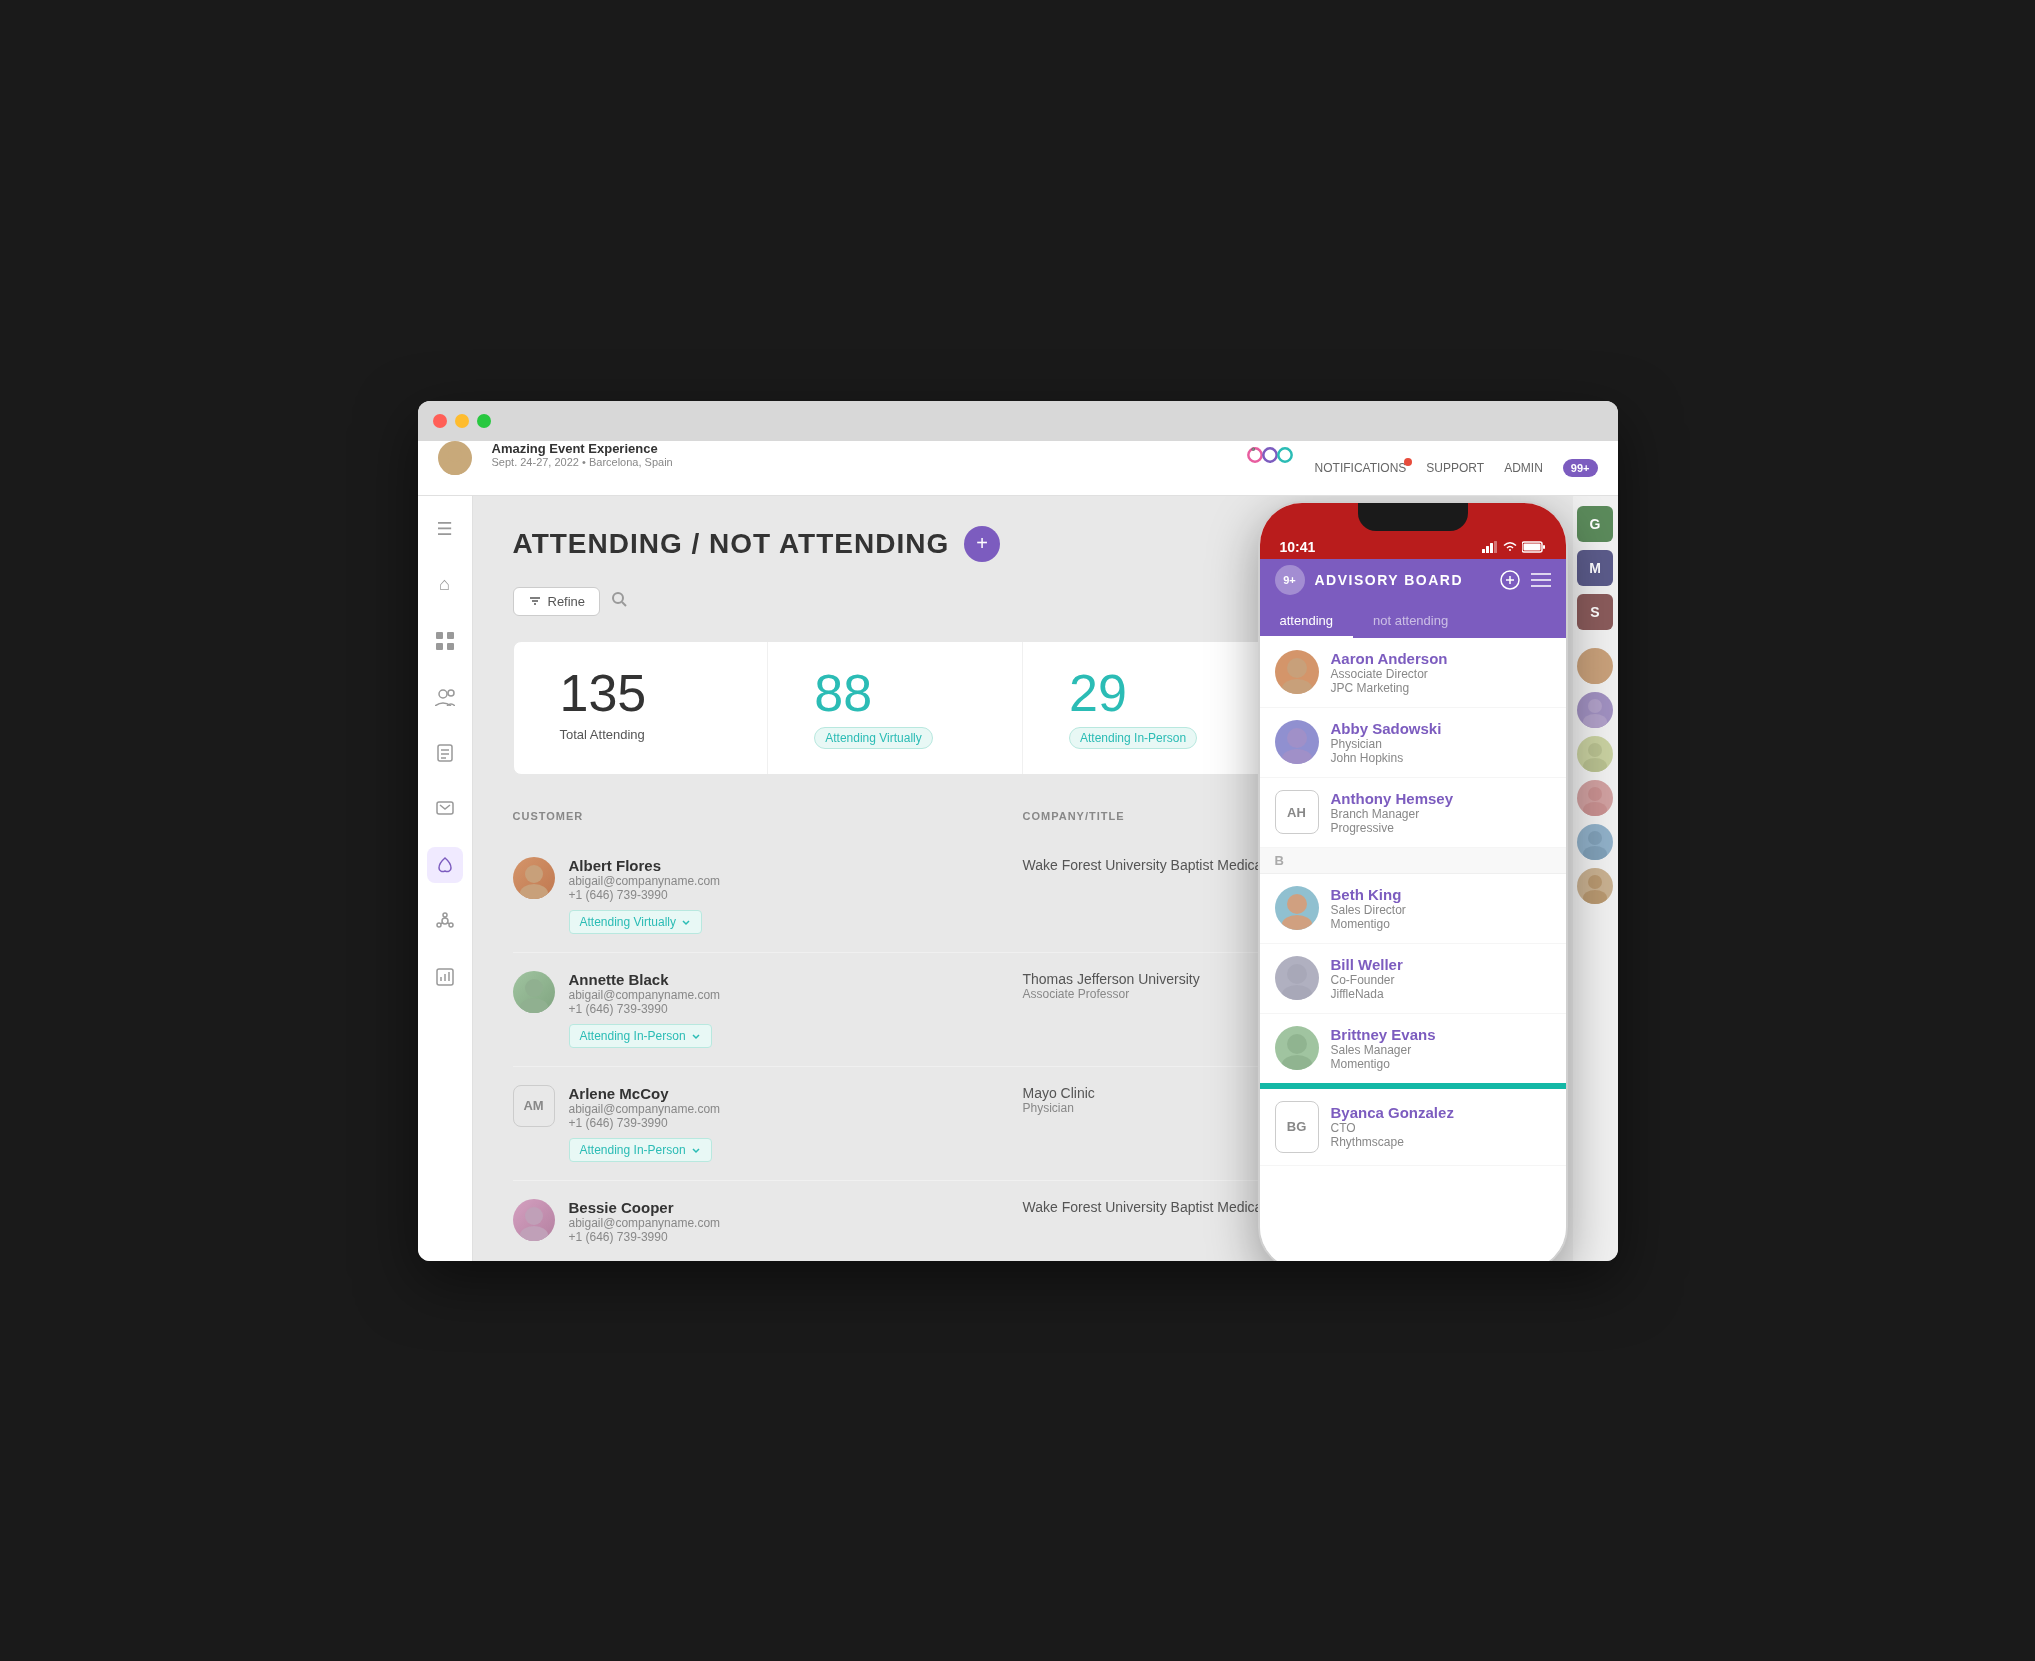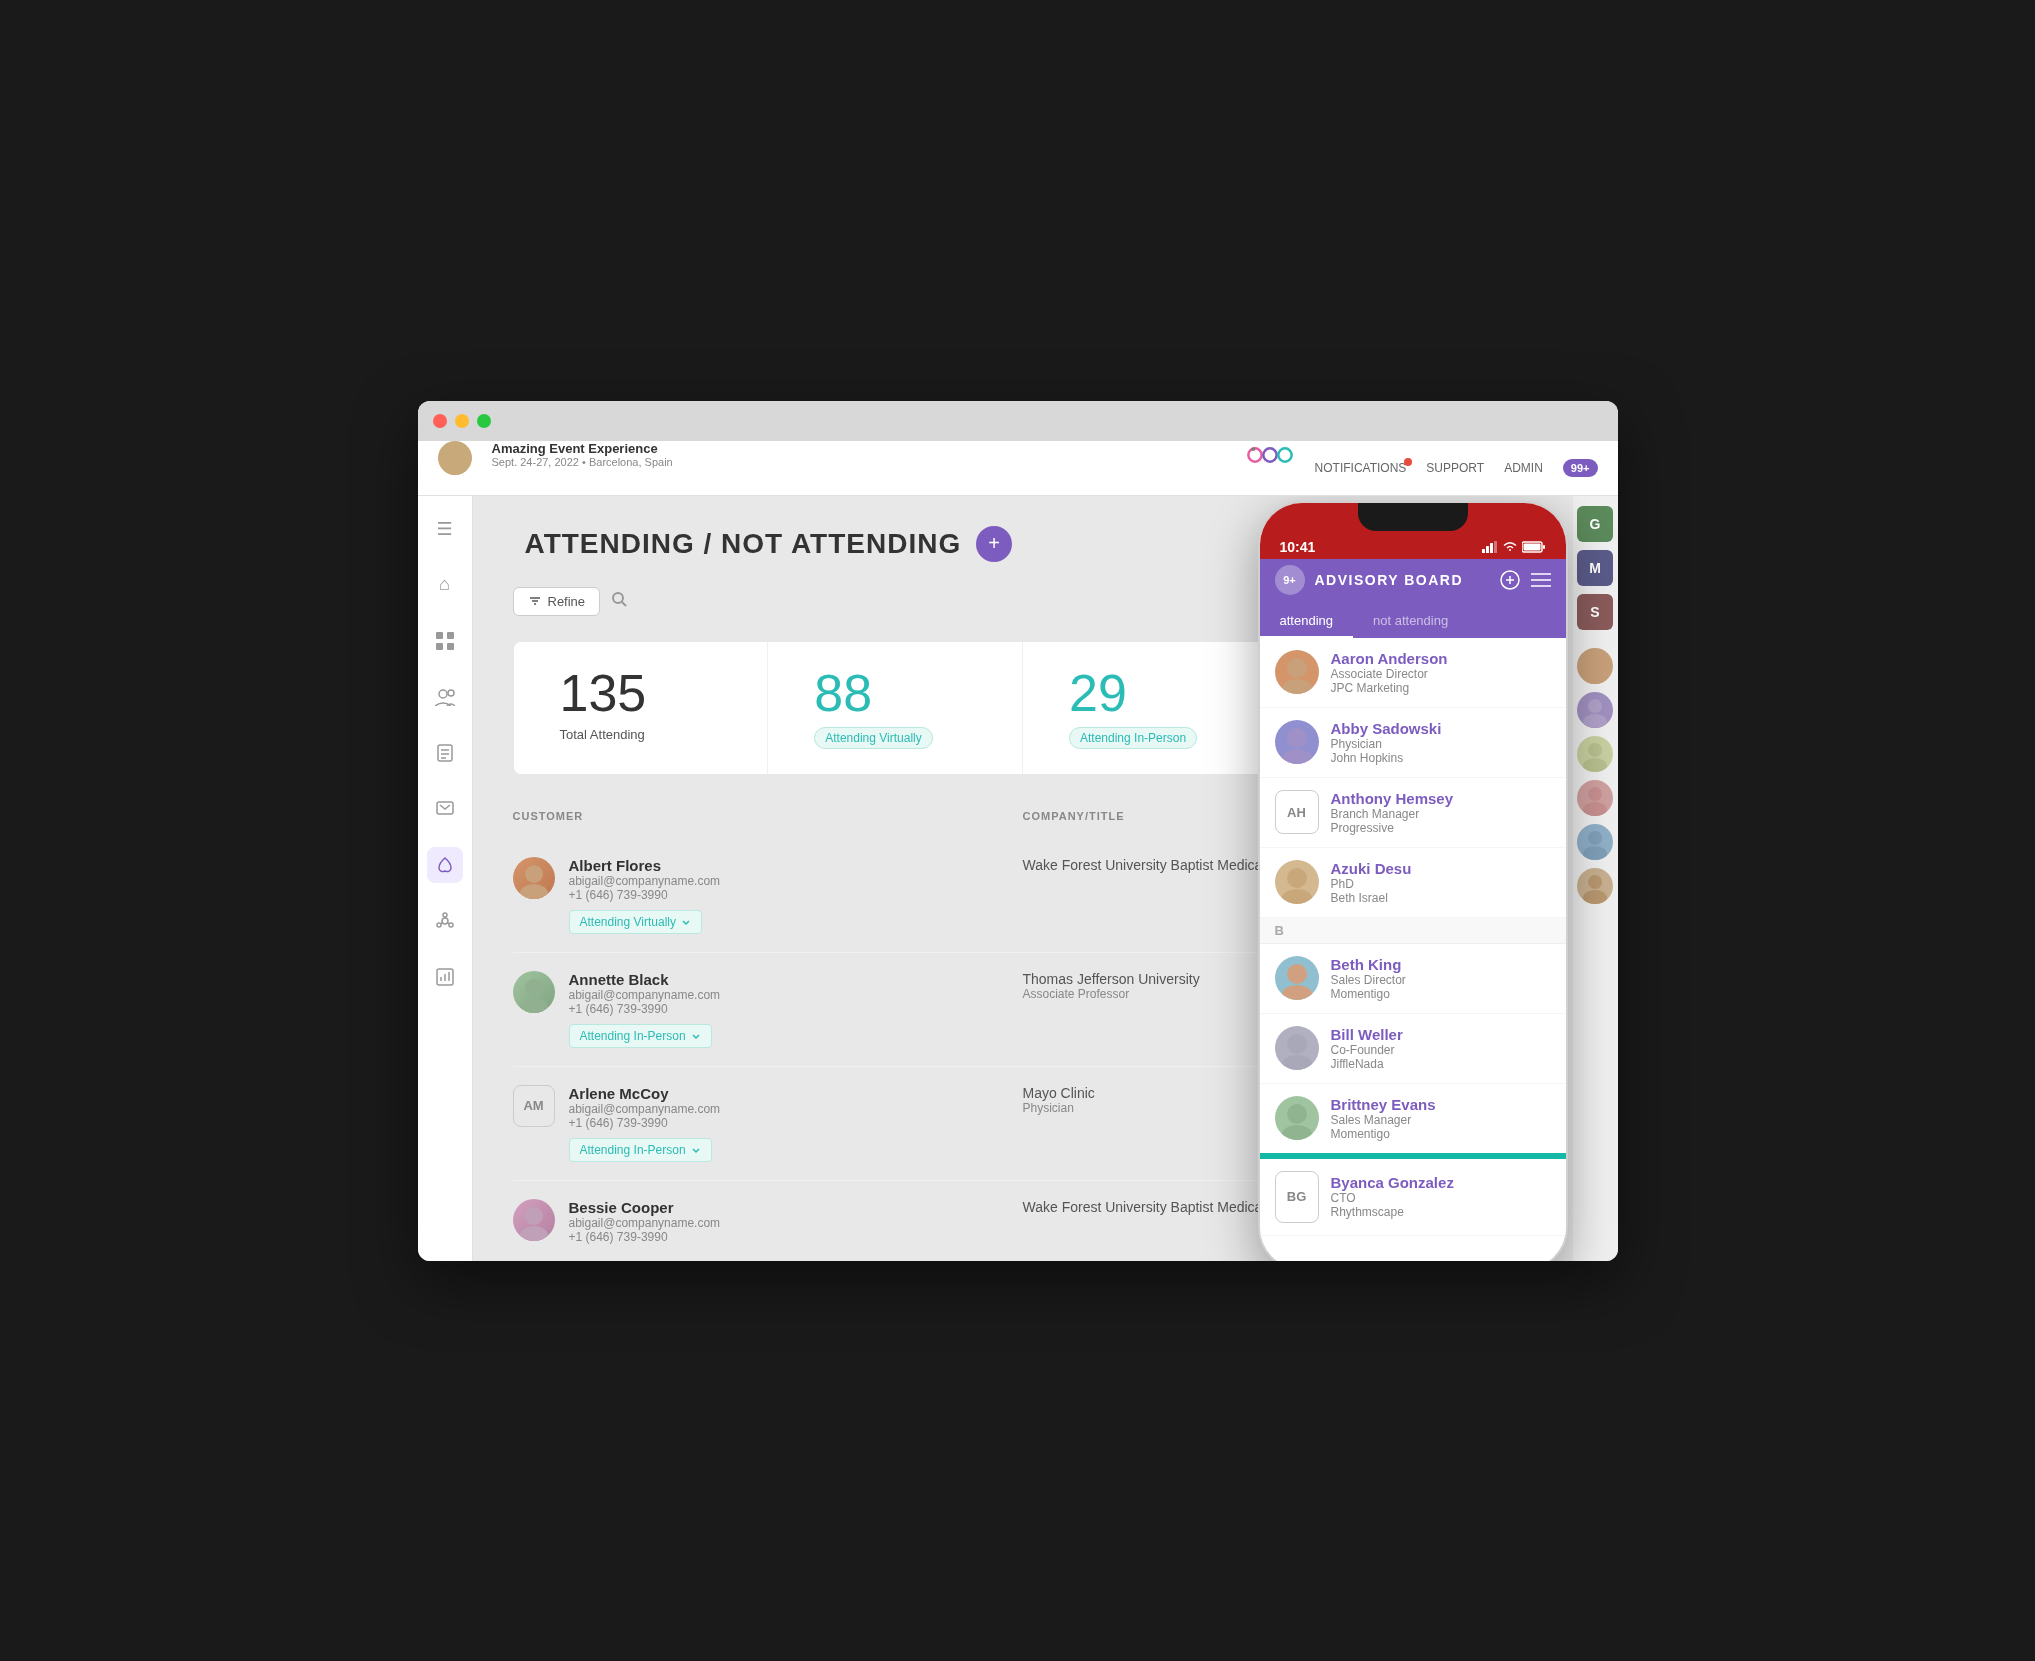--- a/index.html
+++ b/index.html
@@ -125,21 +125,20 @@
       align-items: center;
       gap: 15px;
       margin-bottom: 25px;
     }
 
     .page-title {
       font-size: 28px;
       font-weight: 700;
       color: #333;
       letter-spacing: 1px;
-      margin-left: 12px;
     }
 
     .add-btn {
       width: 36px; height: 36px; border-radius: 50%;
       background: #7c5cbf; color: #fff;
       display: flex; align-items: center; justify-content: center;
       font-size: 20px; cursor: pointer;
     }
 
     .toolbar {
@@ -673,33 +672,20 @@
 
                 <div style="display:flex; align-items:center; padding:12px 15px; border-bottom:1px solid #f5f5f5; gap:12px;">
                   <div style="width:44px; height:44px; border-radius:8px; border:1px solid #ccc; display:flex; align-items:center; justify-content:center; font-size:13px; font-weight:600; color:#888; flex-shrink:0;">AH</div>
                   <div>
                     <div style="font-size:15px; font-weight:600; color:#7c5cbf;">Anthony Hemsey</div>
                     <div style="font-size:12px; color:#888;">Branch Manager</div>
                     <div style="font-size:12px; color:#888;">Progressive</div>
                   </div>
                 </div>
 
-                <div style="display:flex; align-items:center; padding:12px 15px; border-bottom:1px solid #f5f5f5; gap:12px;">
-                  <div style="width:44px; height:44px; border-radius:50%; background:#d4b890; overflow:hidden; flex-shrink:0;">
-                    <svg width="44" height="44" viewBox="0 0 44 44">
-                        <circle cx="22" cy="18" r="10" fill="#c8a87a"></circle>
-                        <ellipse cx="22" cy="38" rx="15" ry="9" fill="#c8a87a"></ellipse>
-                      </svg>
-                  </div>
-                  <div>
-                    <div style="font-size:15px; font-weight:600; color:#7c5cbf;">Azuki Desu</div>
-                    <div style="font-size:12px; color:#888;">PhD</div>
-                    <div style="font-size:12px; color:#888;">Beth Israel</div>
-                  </div>
-                </div>
 
                 <div style="background:#f8f8f8; padding:5px 15px; font-size:13px; font-weight:600; color:#aaa; border-bottom:1px solid #efefef;">B</div>
 
                 <div style="display:flex; align-items:center; padding:12px 15px; border-bottom:1px solid #f5f5f5; gap:12px;">
                   <div style="width:44px; height:44px; border-radius:50%; background:#90c0d0; overflow:hidden; flex-shrink:0;">
                     <svg width="44" height="44" viewBox="0 0 44 44">
                         <circle cx="22" cy="18" r="10" fill="#d0a080"></circle>
                         <ellipse cx="22" cy="38" rx="15" ry="9" fill="#d0a080"></ellipse>
                       </svg>
                   </div>

